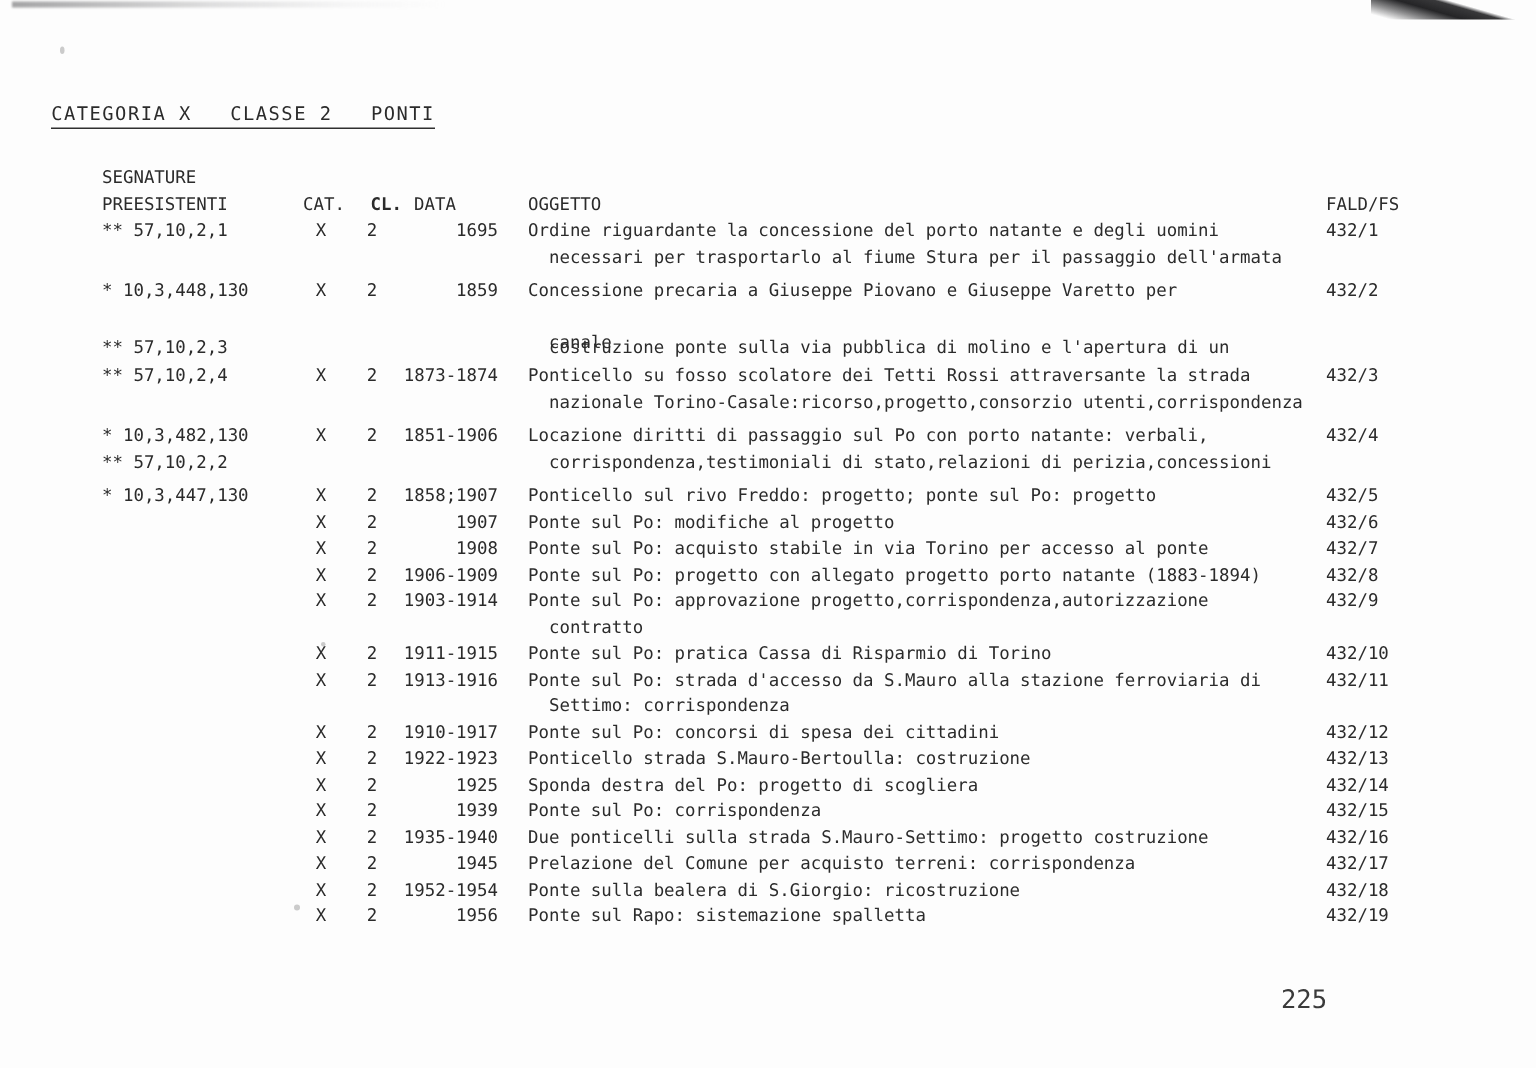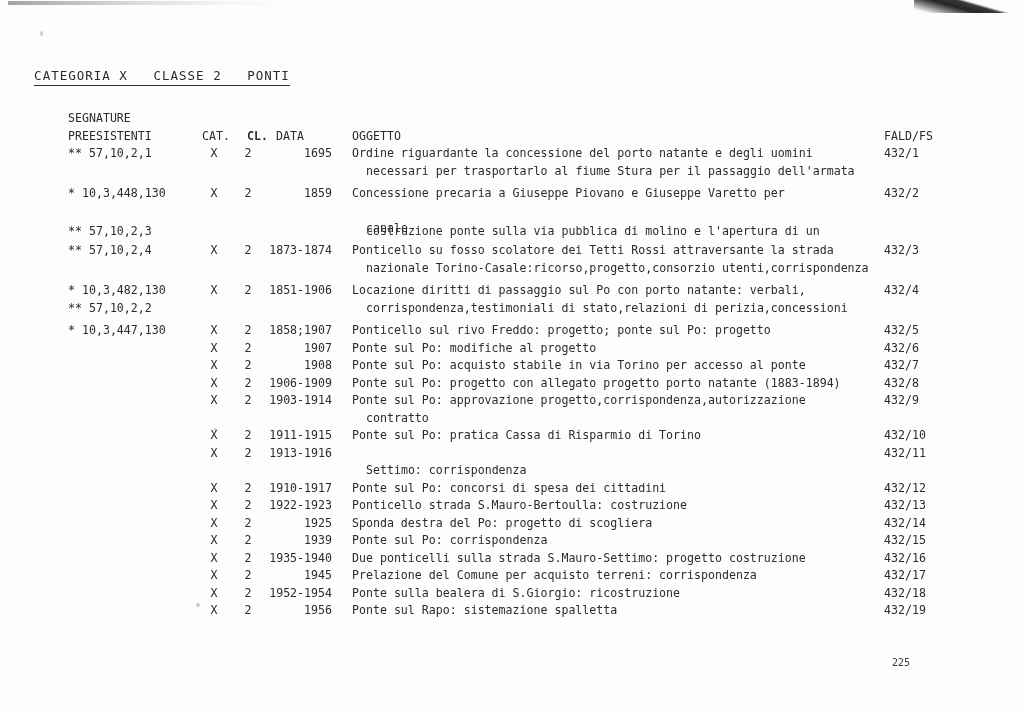--- a/index.html
+++ b/index.html
@@ -143,23 +143,23 @@
     text-align: left;
     white-space: pre;
   }
 
   
   .cont .c-ogg { left: 366px; }
 
   
   .page-number {
     position: absolute;
-    left: 892px;
+    left: 854px;
     top: 657px;
-    font-size: 10px;
+    font-size: 17px;
     color: #3a3a3a;
   }
 </style>
 </head>
 <body>
 
 <div class="page">
 
   <div class="artifact-top-left"></div>
   <div class="artifact-top-right"></div>
@@ -275,20 +275,21 @@
         <span class="c-cat">X</span>
         <span class="c-cl">2</span>
         <span class="c-data">1911-1915</span>
         <span class="c-ogg">Ponte sul Po: pratica Cassa di Risparmio di Torino</span>
         <span class="c-fald">432/10</span>
       </div>
       <div class="row" style="top: 444.6px;">
         <span class="c-cat">X</span>
         <span class="c-cl">2</span>
         <span class="c-data">1913-1916</span>
+        <span class="c-ogg">Ponte sul Po: strada d'accesso da S.Mauro alla stazione ferroviaria di</span>
         <span class="c-fald">432/11</span>
       </div>
       <div class="row cont" style="top: 462.1px;">
         <span class="c-ogg">Settimo: corrispondenza</span>
       </div>
       <div class="row" style="top: 479.6px;">
         <span class="c-cat">X</span>
         <span class="c-cl">2</span>
         <span class="c-data">1910-1917</span>
         <span class="c-ogg">Ponte sul Po: concorsi di spesa dei cittadini</span>

